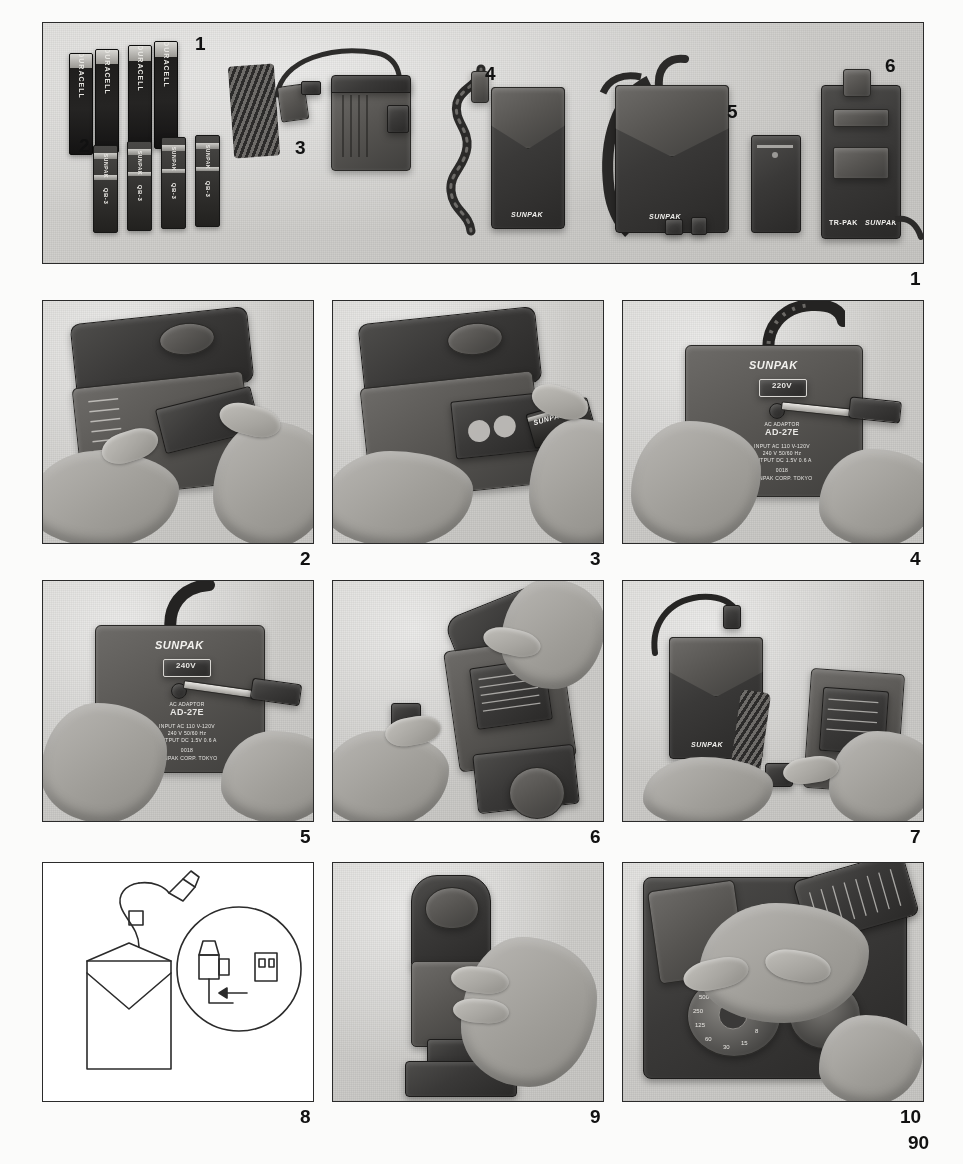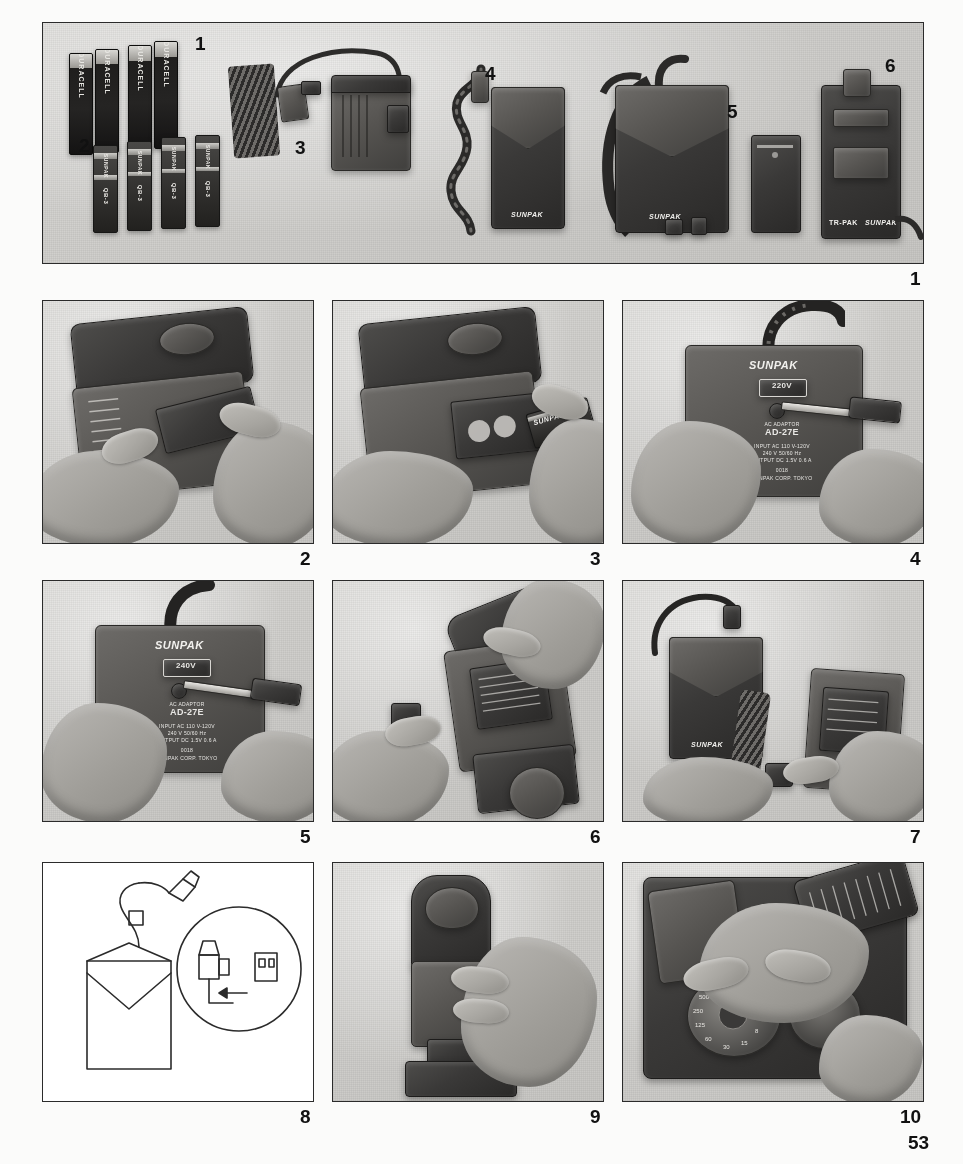--- a/index.html
+++ b/index.html
@@ -524,15 +524,15 @@
     </svg>
     <div class="body-mid" style="left:166px; top:118px; width:70px; height:66px; border-radius:50%;
                 background: radial-gradient(circle at 45% 35%, #7d7b77, #3f3e3c 75%);"></div>
     <div class="hand" style="left:76px; top:40px; width:170px; height:120px;"></div>
     <div class="finger" style="left:60px; top:96px; width:66px; height:30px; transform:rotate(-12deg);"></div>
     <div class="finger" style="left:142px; top:88px; width:66px; height:30px; transform:rotate(10deg);"></div>
     <div class="hand" style="left:196px; top:152px; width:104px; height:90px;"></div>
   </div>
   <div class="fig-num" style="left:900px; top:1106px;">10</div>
 
-  <div class="page-number" style="left:908px; top:1132px;">53</div>
+  <div class="page-number" style="left:908px; top:1132px;">90</div>
 
 </div>
 
 </body></html>

